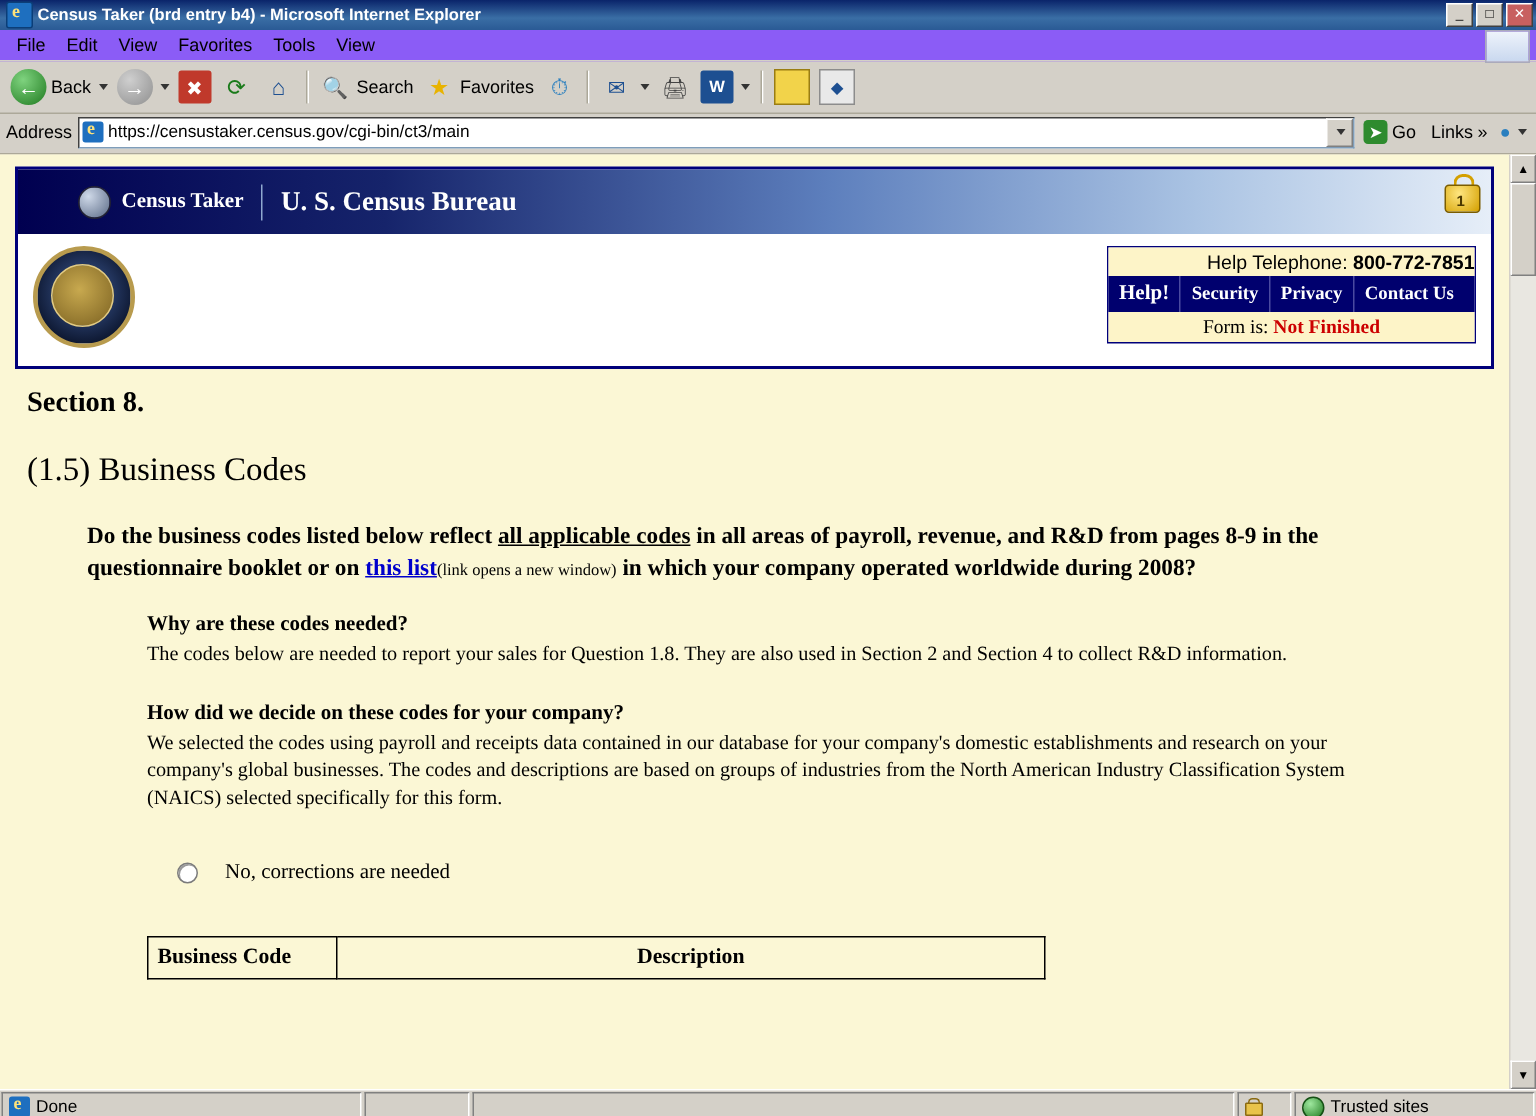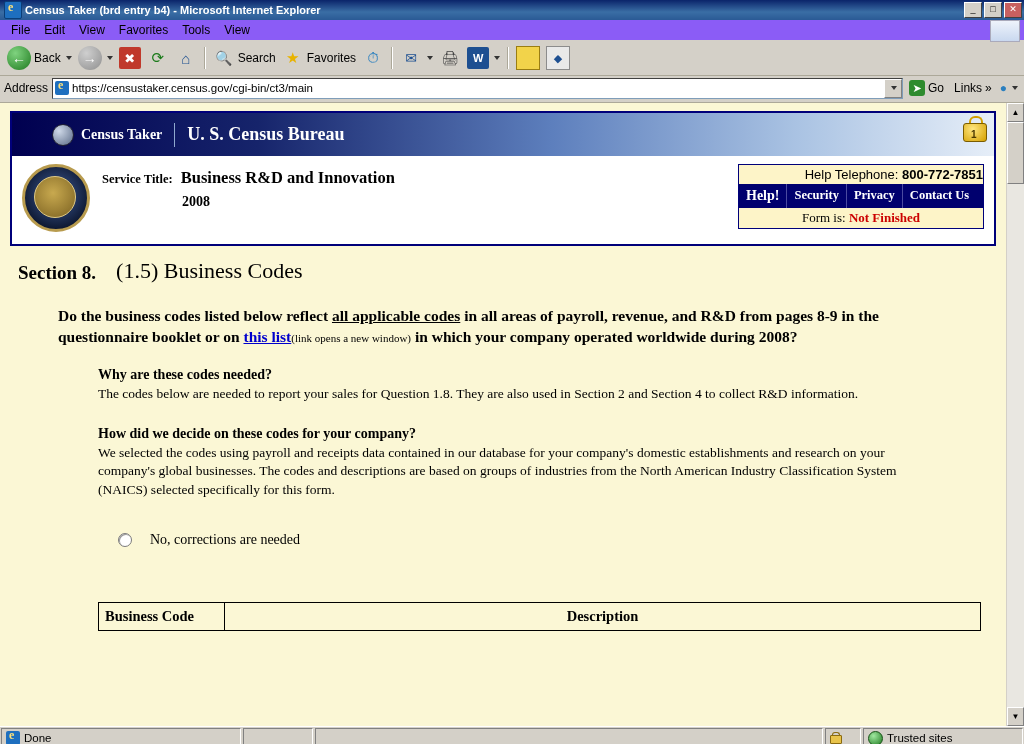--- a/index.html
+++ b/index.html
@@ -298,21 +298,21 @@
     background: #fdf4c8; text-align: center;
     font-family: "Liberation Serif", serif;
     font-size: 13px; padding: 2px 0;
   }
   .form-status .notfin { color: #cc0000; font-weight: bold; }
 
   
   .section-head {
     margin: 12px 0 0 18px;
     font-family: "Liberation Serif", serif;
-    display: flex; align-items: flex-end; gap: 20px;
+    display: flex; align-items: flex-start; gap: 20px; flex-direction: column;
   }
   .section-head .s1 { font-size: 19px; font-weight: bold; }
   .section-head .s2 { font-size: 22px; }
 
   .qblock {
     margin: 22px 56px 0 58px;
     font-family: "Liberation Serif", serif;
     font-size: 15.5px; font-weight: bold;
     line-height: 1.33;
     color: #000;
@@ -344,21 +344,21 @@
     background: #fff; border: 1px solid #7b7b7b;
     box-shadow: inset 1px 1px 0 #9a9a9a;
     flex: none;
   }
   .choice-label {
     margin-left: 18px;
     font-family: "Liberation Serif", serif;
     font-size: 14px;
   }
 
-  .table-wrap { margin: 54px 0 0 98px; width: 883px; }
+  .table-wrap { margin: 34px 0 0 98px; width: 599px; }
   .tbl { border-collapse: collapse; width: 100%; }
   .tbl th {
     border: 1px solid #000;
     font-family: "Liberation Serif", serif;
     font-size: 14.5px; font-weight: bold;
     padding: 5px 6px;
     background: #fbf7d5;
   }
   .tbl th.c1 { width: 113px; text-align: left; }
   .tbl th.c2 { text-align: center; }
@@ -517,27 +517,20 @@
         <div class="ct-div"></div>
         <div class="ct-bureau">U. S. Census Bureau</div>
         <div class="lock-badge">
           <div class="lock-shackle"></div>
           <div class="lock-body"></div>
           <div class="lock-num">1</div>
         </div>
       </div>
       <div class="banner-body">
         <div class="seal"></div>
-        <div class="svc-wrap">
-          <div class="svc-line">
-            <span class="svc-label">Service Title:</span>
-            <span class="svc-title">Business R&amp;D and Innovation</span>
-          </div>
-          <div class="svc-year">2008</div>
-        </div>
         <div class="help-block">
           <div class="help-tel">
             <span>Help Telephone:</span>
             <b>800-772-7851</b>
           </div>
           <div class="help-nav">
             <div class="big">Help!</div>
             <div>Security</div>
             <div>Privacy</div>
             <div>Contact Us</div>

